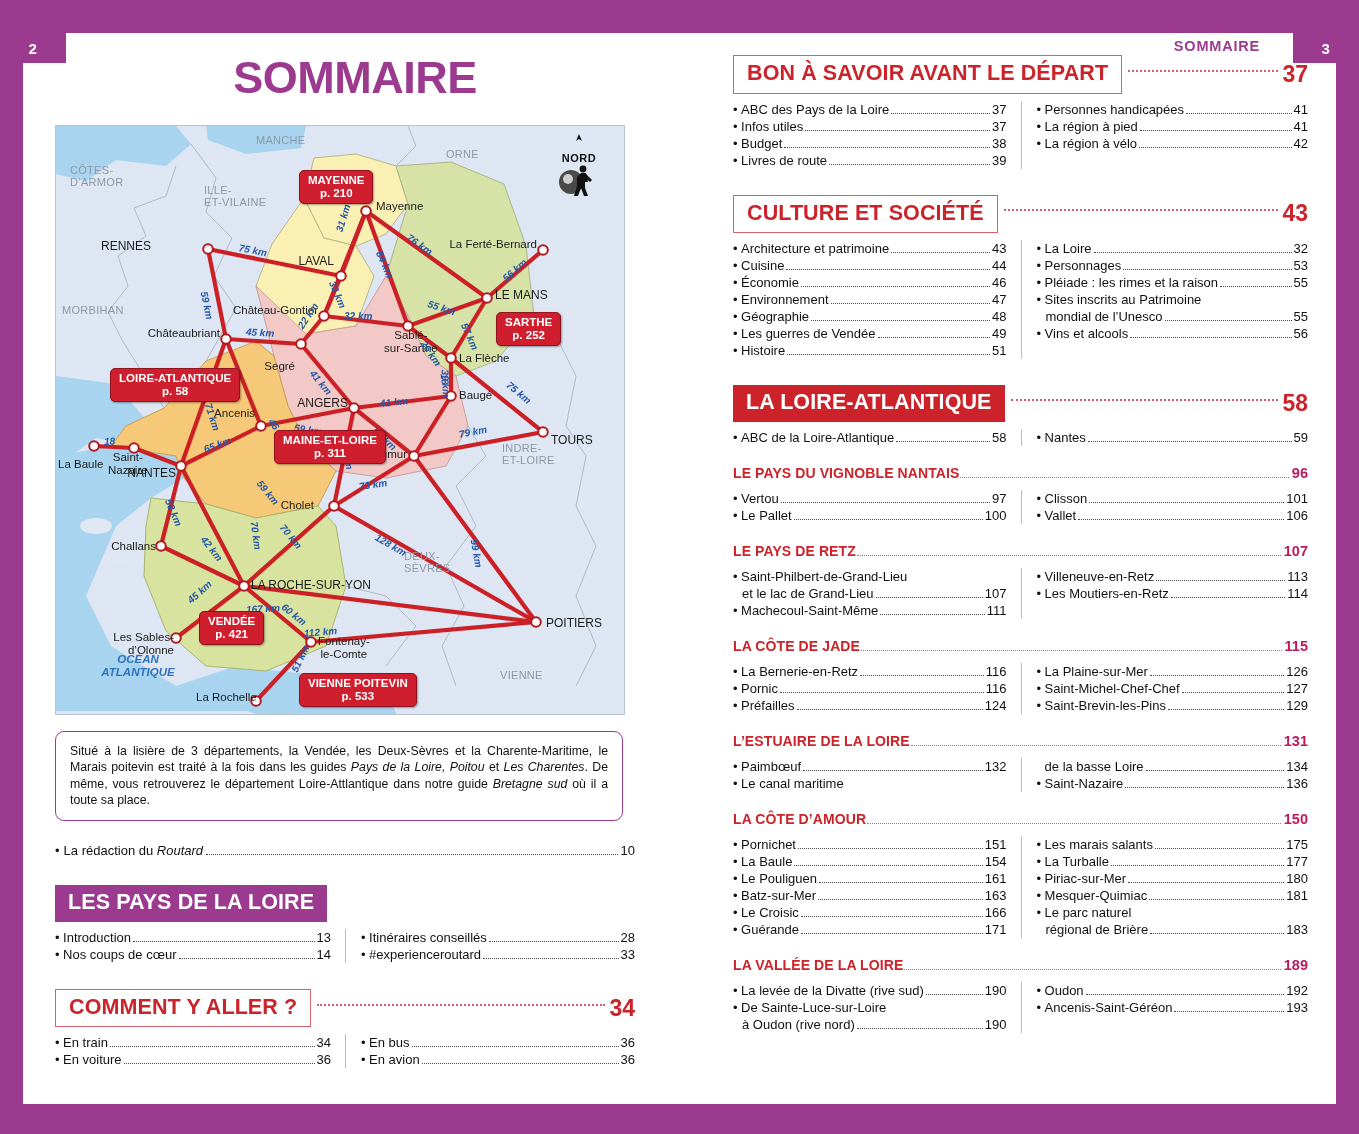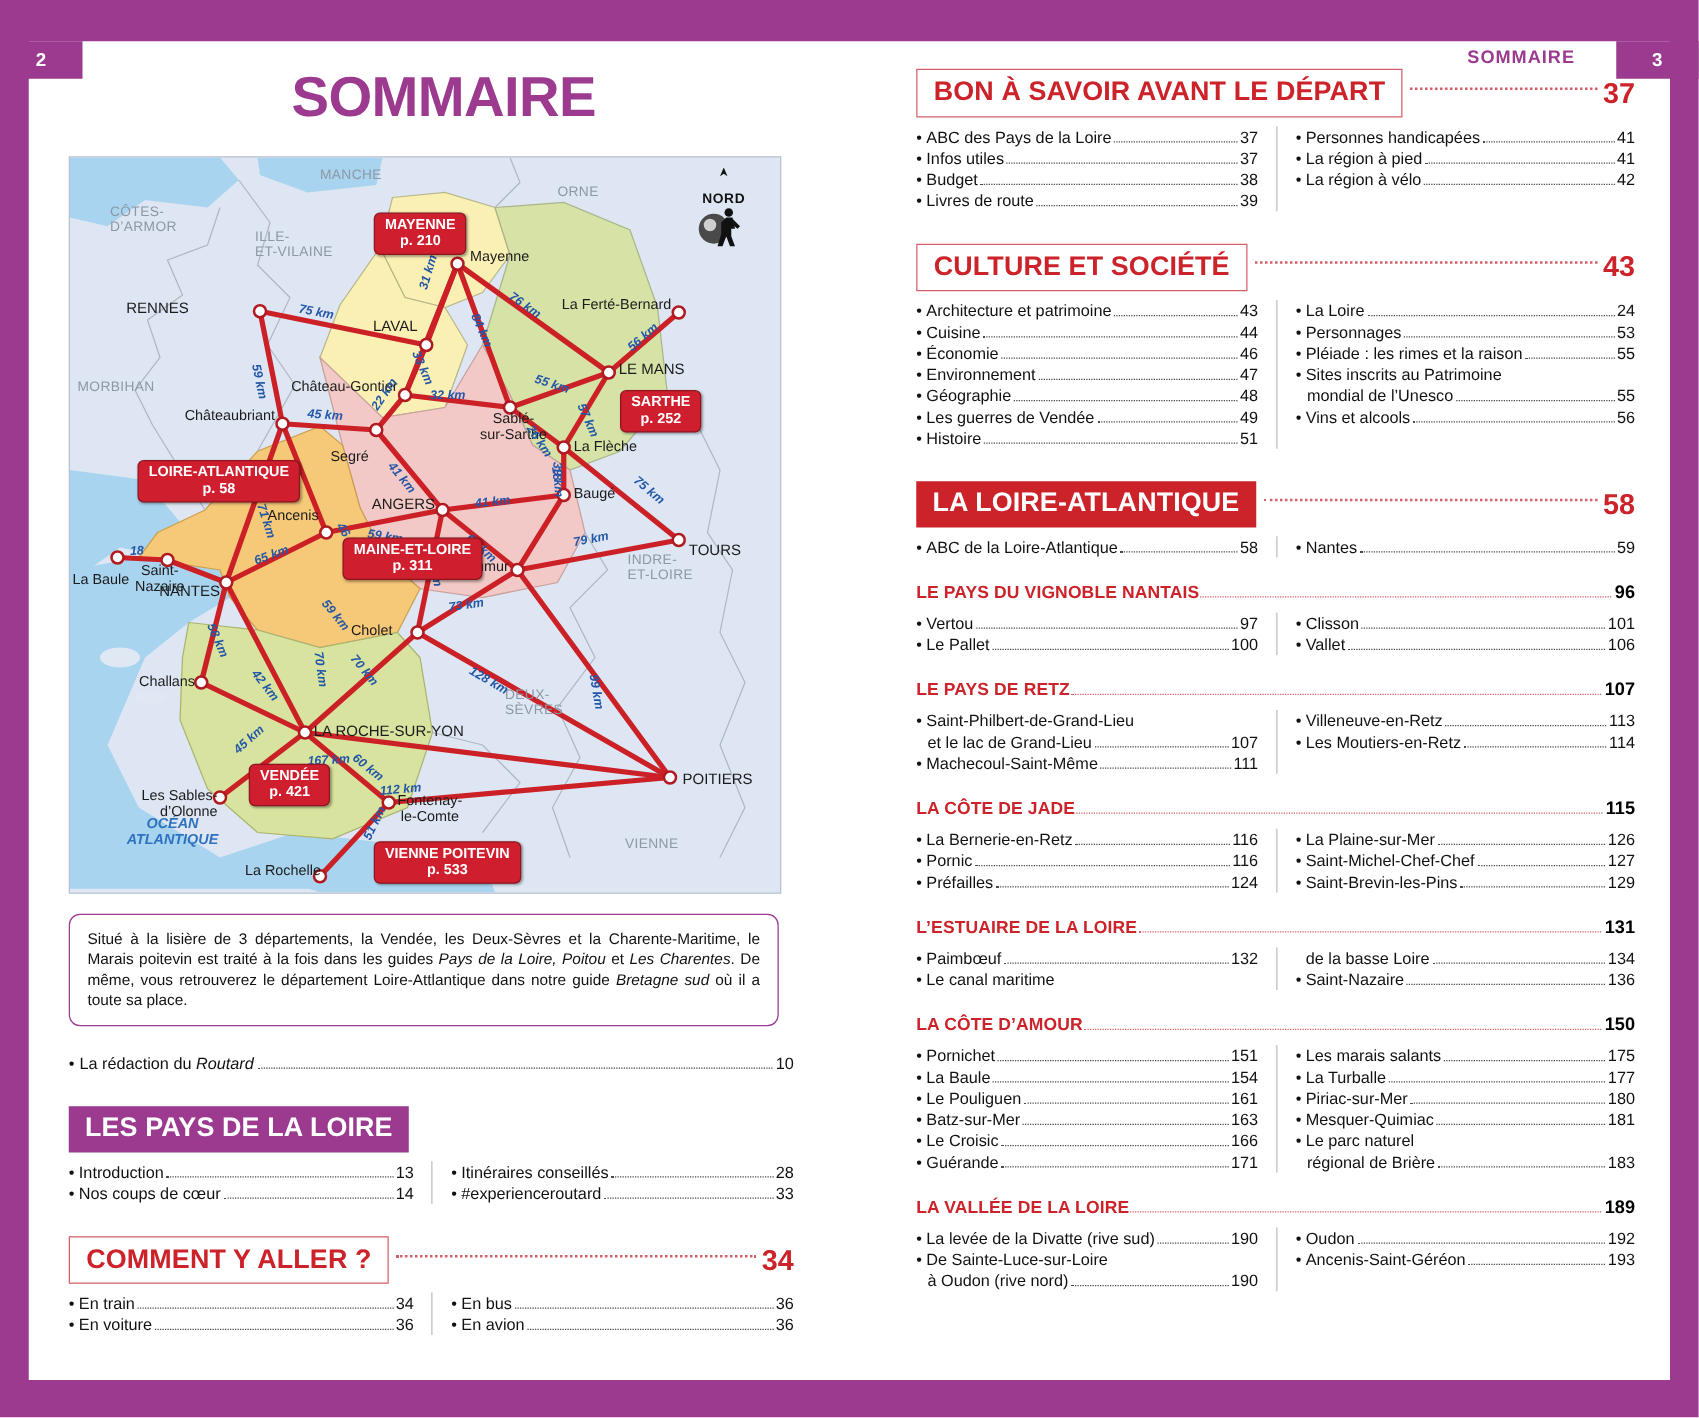--- a/index.html
+++ b/index.html
@@ -79,21 +79,21 @@
   .secbar.filled-purple{background:#9b3a8e;color:#fff;}
   .secbar.filled-red{background:#cc2229;color:#fff;}
   .secbar.outline-red{border:1.4px solid #d4616a;color:#cc2229;background:#fff;}
   .secbar-lead{flex:1;border-bottom:2px dotted #d4616a;margin:0 4px 7px 6px;}
   .secbar-pg{font-weight:bold;font-size:23px;color:#cc2229;}
 
   
   .subsec-row{display:flex;align-items:baseline;margin-top:19px;}
   .subsec-ttl{font-weight:bold;font-size:14px;color:#cc2229;white-space:nowrap;letter-spacing:.1px;}
   .subsec-lead{flex:1;border-bottom:1.8px dotted #d4616a;margin:0 3px 5px 1px;}
-  .subsec-pg{font-weight:bold;font-size:14.5px;color:#000000;}
+  .subsec-pg{font-weight:bold;font-size:14.5px;color:#be185d;}
 
   
   .cols{display:flex;margin-top:7px;}
   .cols .colA{width:50%;box-sizing:border-box;padding-right:14px;}
   .cols .colB{width:50%;box-sizing:border-box;padding-left:15px;border-left:1px solid #bdbdbd;}
   .entry{display:flex;align-items:baseline;font-size:13px;color:#111;line-height:1.31;}
   .entry .bullet{margin-right:3.5px;}
   .entry .txt{white-space:nowrap;}
   .entry .lead{flex:1;border-bottom:1.5px dotted #4a4a4a;margin:0 2px 4px 2px;min-width:6px;}
   .entry .pg{white-space:nowrap;}
@@ -228,21 +228,21 @@
         <g fill="#111">
           <circle cx="25" cy="5" r="3.4"></circle>
           <path d="M23,9 L28,9 L30,18 L27,18 L27,24 L30,32 L26,32 L23,24 L20,32 L16,32 L19,22 L19,13 Z"></path>
           <path d="M28,10 L34,16 L32,18 L26,13 Z"></path>
         </g>
       </svg>
     </div>
 
     <div class="region-lbl" style="left:200px;top:8px;width:70px">MANCHE</div>
     <div class="region-lbl" style="left:390px;top:22px;width:60px">ORNE</div>
-    <div class="region-lbl" style="left:32px;top:38px;width:84px">CÔTES-<br>D’ARMOR</div>
+    <div class="region-lbl" style="left:14px;top:38px;width:84px">CÔTES-<br>D’ARMOR</div>
     <div class="region-lbl" style="left:148px;top:58px;width:90px">ILLE-<br>ET-VILAINE</div>
     <div class="region-lbl" style="left:6px;top:178px;width:90px">MORBIHAN</div>
     <div class="region-lbl" style="left:446px;top:316px;width:80px">INDRE-<br>ET-LOIRE</div>
     <div class="region-lbl" style="left:348px;top:424px;width:72px">DEUX-<br>SÈVRES</div>
     <div class="region-lbl" style="left:444px;top:543px;width:70px">VIENNE</div>
     <div class="sea-lbl" style="left:22px;top:527px;width:120px">OCÉAN<br>ATLANTIQUE</div>
 
     <div class="city-lbl major" style="left:95px;top:113px;transform:translateX(-100%)">RENNES</div>
     <div class="city-lbl" style="left:320px;top:74px">Mayenne</div>
     <div class="city-lbl major" style="left:278px;top:128px;transform:translateX(-100%)">LAVAL</div>
@@ -522,21 +522,21 @@
           <span class="txt">Histoire</span>
           <span class="lead"></span>
           <span class="pg">51</span>
         </div>
     </div>
     <div class="colB">
       <div class="entry">
           <span class="bullet">•</span>
           <span class="txt">La Loire</span>
           <span class="lead"></span>
-          <span class="pg">24</span>
+          <span class="pg">32</span>
         </div>
       <div class="entry">
           <span class="bullet">•</span>
           <span class="txt">Personnages</span>
           <span class="lead"></span>
           <span class="pg">53</span>
         </div>
       <div class="entry">
           <span class="bullet">•</span>
           <span class="txt">Pléiade : les rimes et la raison</span>

